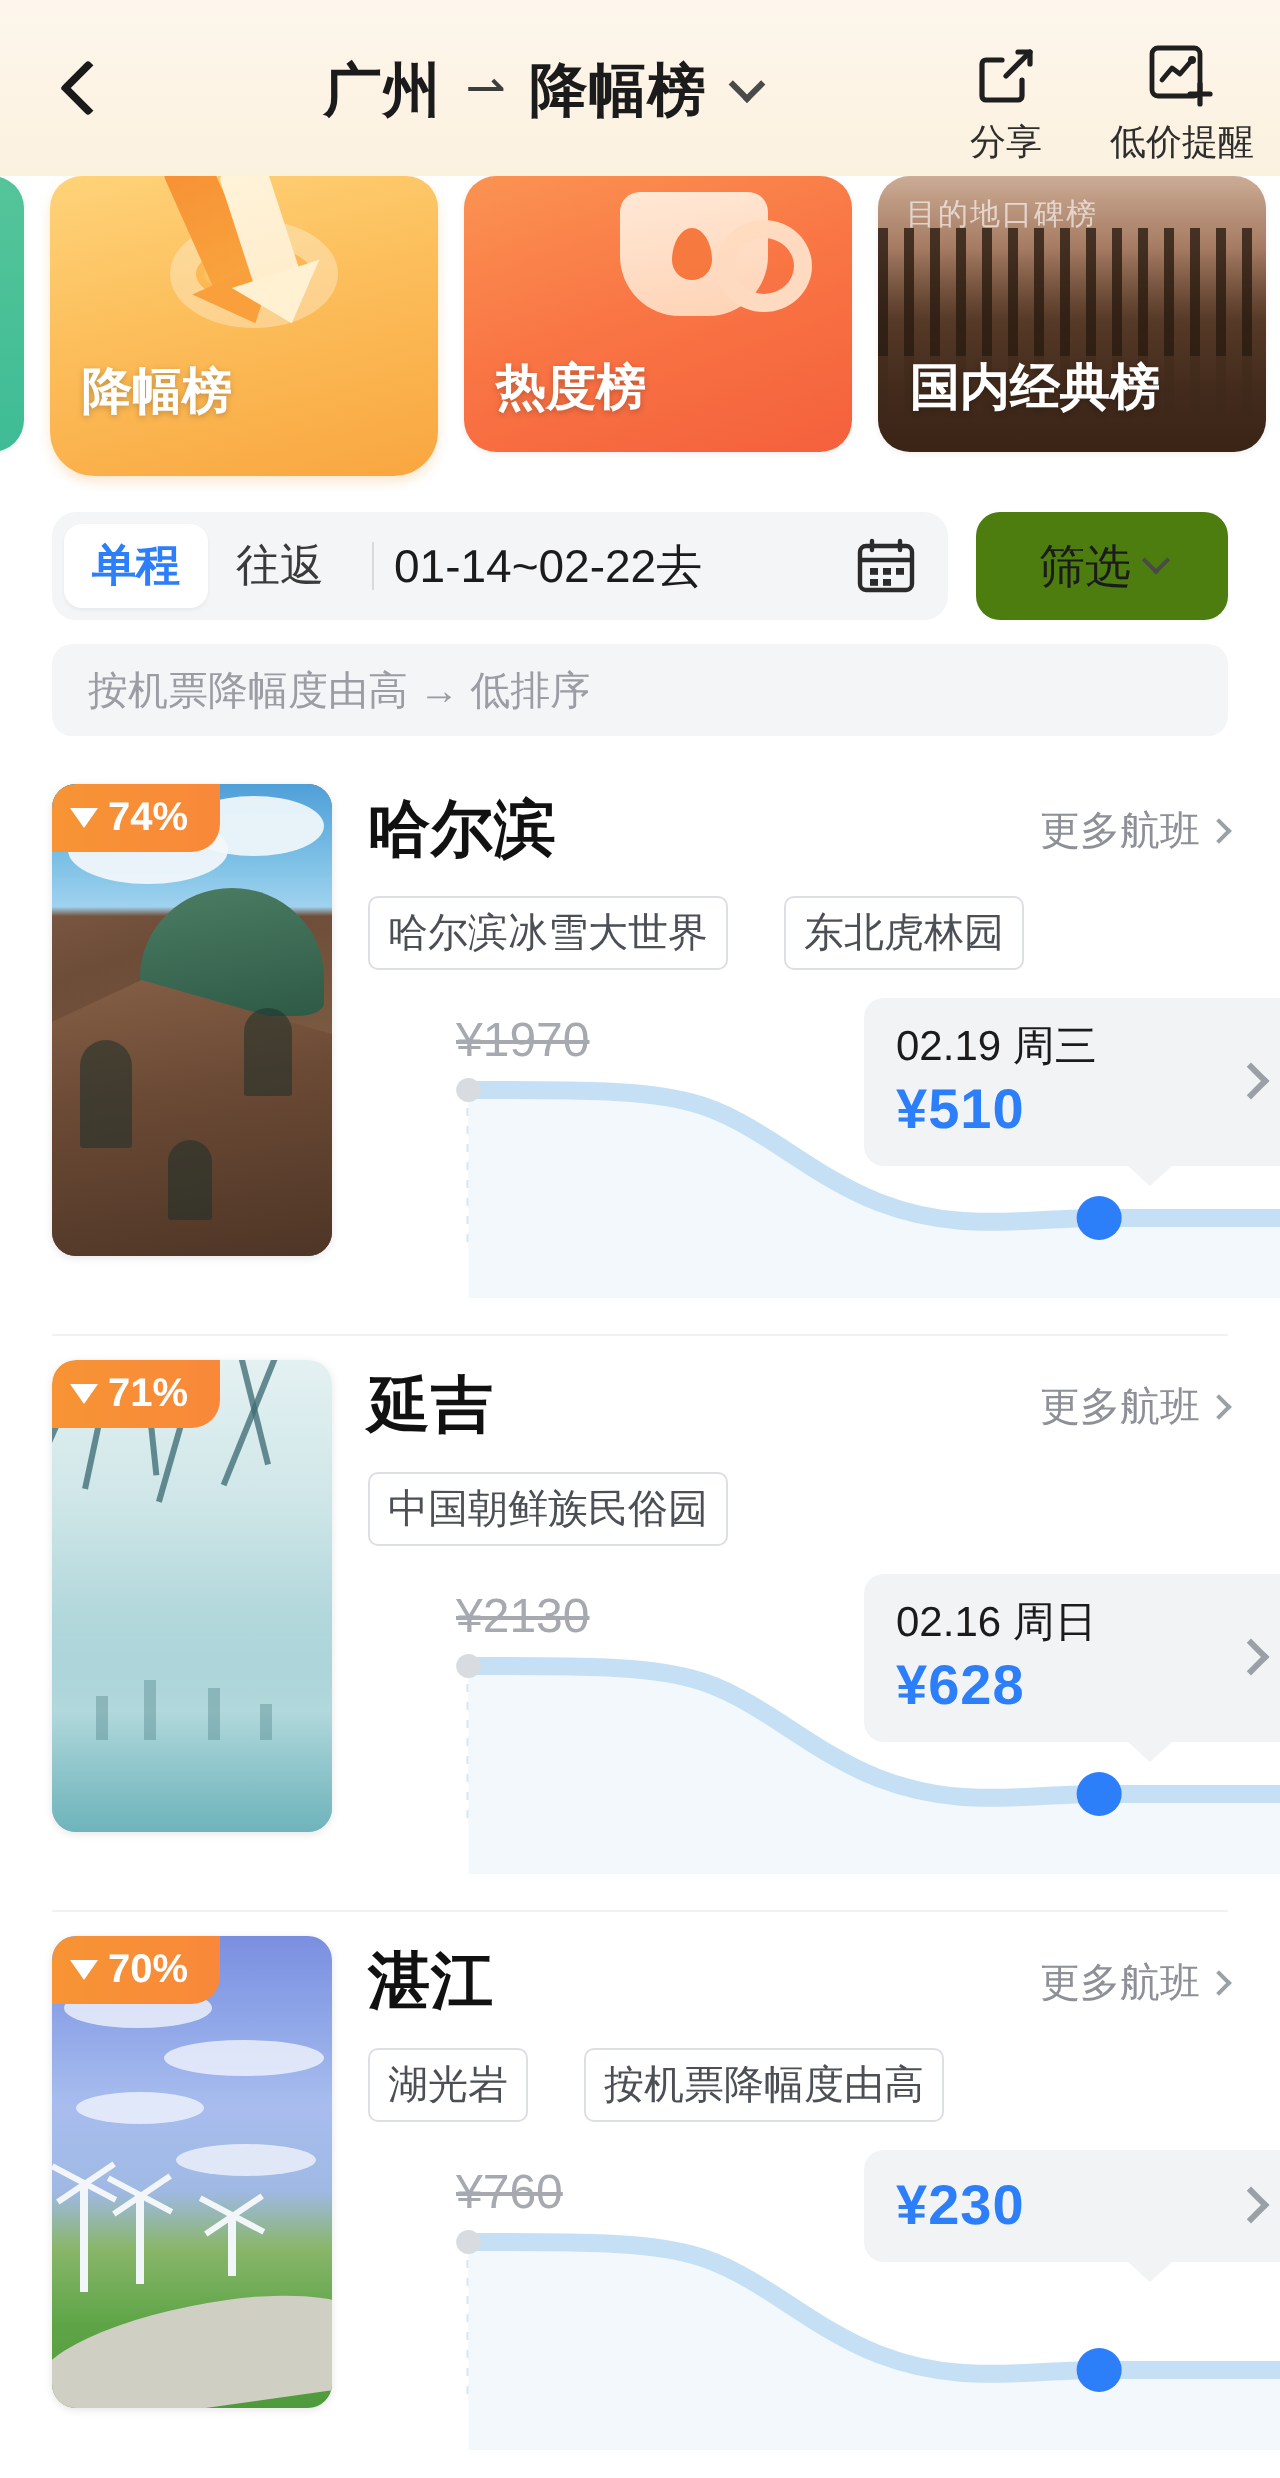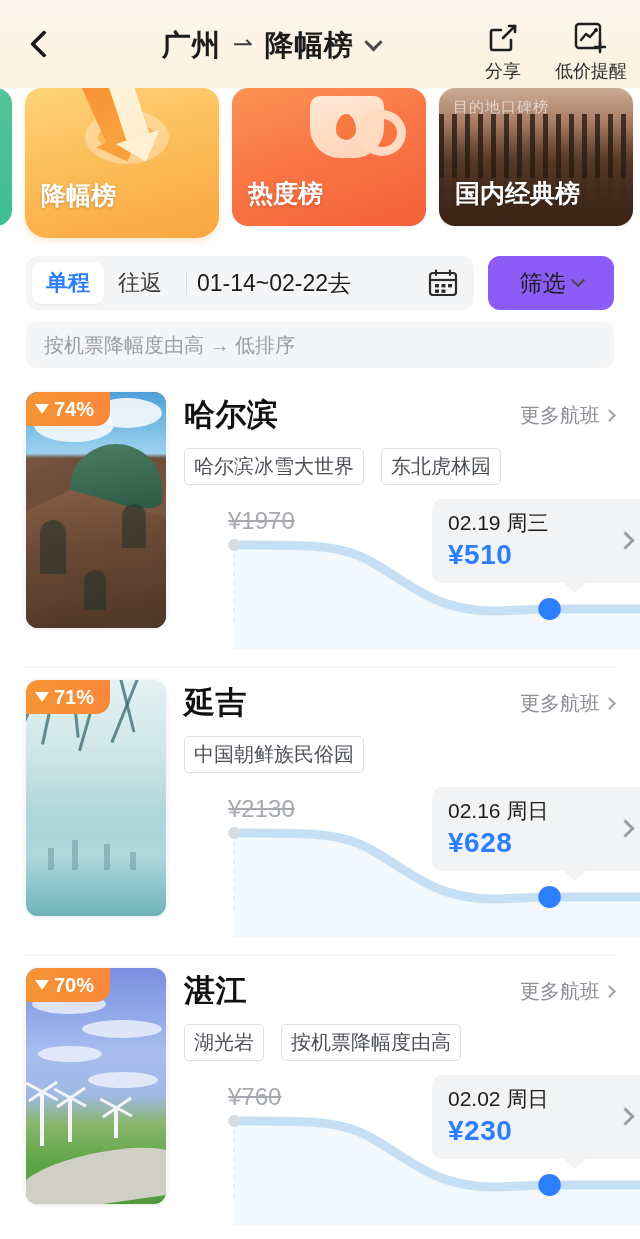--- a/index.html
+++ b/index.html
@@ -267,21 +267,21 @@
     flex: 1 1 auto;
     font-size: 23px;
     color: #1b1b1b;
     white-space: nowrap;
   }
   .cal-icon { width: 30px; height: 28px; flex: 0 0 auto; cursor: pointer; }
   .filter-btn {
     flex: 0 0 auto;
     height: 54px;
     min-width: 126px;
-    background: #8b5cf6;
+    background: #4d7c0f;
     border-radius: 12px;
     display: flex;
     align-items: center;
     justify-content: center;
     gap: 7px;
     cursor: pointer;
   }
   .filter-btn .lbl { font-size: 23px; color: #1b1b1b; }
   .caret-sm {
     width: 10px; height: 10px;
@@ -427,21 +427,21 @@
     white-space: nowrap;
   }
   .more-link .cv {
     width: 9px; height: 9px;
     border-right: 2.5px solid #9aa0a6;
     border-top: 2.5px solid #9aa0a6;
     transform: rotate(45deg);
   }
   .tags {
     display: flex;
-    gap: 17px;
+    gap: 28px;
     margin-top: 12px;
     flex-wrap: nowrap;
   }
   .tag {
     border: 1px solid #dcdfe4;
     border-radius: 5px;
     padding: 4px 9px;
     font-size: 20px;
     color: #4c5056;
     white-space: nowrap;
@@ -749,21 +749,20 @@
           <span class="old-price">¥760</span>
           <svg viewBox="0 0 420 148" preserveAspectRatio="none">
             <path d="M10,44 L10,120" stroke="#d7e7f3" stroke-width="2" stroke-dasharray="4 5" fill="none"></path>
             <path d="M10,44 C70,44 95,44 118,50 C150,58 175,86 210,100 C250,116 280,108 320,108 L412,108 L412,148 L10,148 Z" fill="#f2f8fc"></path>
             <path d="M10,44 C70,44 95,44 118,50 C150,58 175,86 210,100 C250,116 280,108 320,108 L412,108" fill="none" stroke="#c5e0f5" stroke-width="9" stroke-linecap="round" stroke-linejoin="round"></path>
             <circle cx="10" cy="44" r="6" fill="#d8dce0"></circle>
             <circle cx="318" cy="108" r="11" fill="#2d7ff9"></circle>
           </svg>
           <div class="tooltip">
             <div class="tt-texts">
-              <div class="tt-date">02.02 周日</div>
               <div class="tt-price">¥230</div>
             </div>
             <span class="tt-cv"></span>
           </div>
         </div>
       </div>
     </div>
 
   </div>
 </div>

